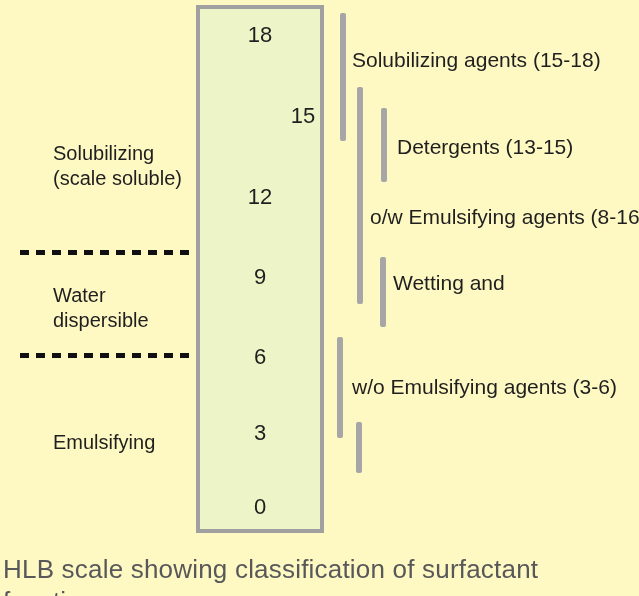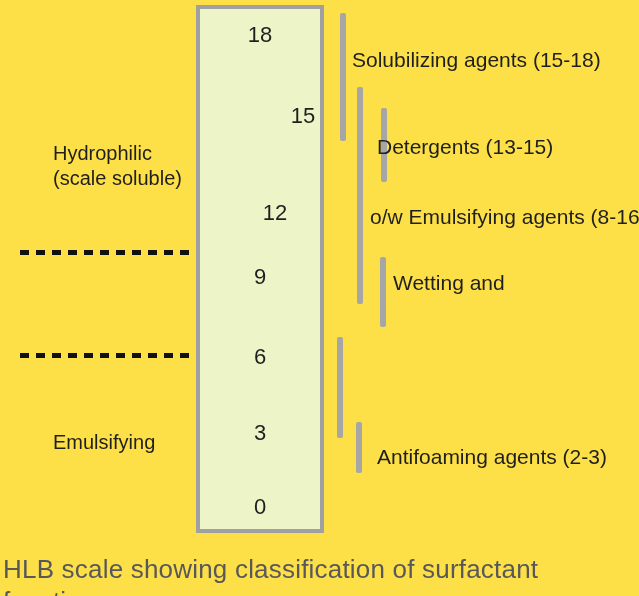--- a/index.html
+++ b/index.html
@@ -5,21 +5,21 @@
   html, body {
     margin: 0;
     padding: 0;
     background: #ffffff;
     font-family: "Liberation Sans", sans-serif;
   }
   .stage {
     position: relative;
     width: 639px;
     height: 596px;
-    background: #fde047;
+    background: #fef9c3;
     overflow: hidden;
   }
   
   .column {
     position: absolute;
     left: 196px;
     top: 5px;
     width: 128px;
     height: 528px;
     box-sizing: border-box;
@@ -30,21 +30,21 @@
     position: absolute;
     left: 196px;
     width: 128px;
     text-align: center;
     font-size: 22px;
     line-height: 24px;
     color: #1f1f1f;
   }
   .tick.t0 { top: 23px; }
   .tick.t1 { top: 104px; margin-left: 43px; }
-  .tick.t2 { top: 201px; margin-left: 15px; }
+  .tick.t2 { top: 185px; }
   .tick.t3 { top: 265px; }
   .tick.t4 { top: 345px; }
   .tick.t5 { top: 421px; }
   .tick.t6 { top: 495px; }
 
   
   .leftlabel {
     position: absolute;
     left: 53px;
     font-size: 20px;
@@ -82,21 +82,21 @@
 
   
   .alabel {
     position: absolute;
     font-size: 21px;
     line-height: 26px;
     color: #1f1f1f;
     white-space: nowrap;
   }
   .alabel.a0 { left: 352px; top: 47px; text-align: right; }
-  .alabel.a1 { left: 377px; top: 134px; }
+  .alabel.a1 { left: 397px; top: 134px; }
   .alabel.a2 { left: 370px; top: 204px; }
   .alabel.a3 { left: 393px; top: 270px; text-align: center; }
   .alabel.a4 { left: 352px; top: 374px; }
   .alabel.a5 { left: 377px; top: 444px; }
 
   .caption {
     position: absolute;
     left: 3px;
     top: 553px;
     width: 634px;
@@ -115,22 +115,26 @@
 
   <div class="tick t0">18</div>
   <div class="tick t1">15</div>
   <div class="tick t2">12</div>
   <div class="tick t3">9</div>
   <div class="tick t4">6</div>
   <div class="tick t5">3</div>
   <div class="tick t6">0</div>
 
   <div class="leftlabel ll0">
-    <div>Hydrophilic</div>
+    <div>Solubilizing</div>
     <div>(scale soluble)</div>
+  </div>
+  <div class="leftlabel ll1">
+    <div>Water</div>
+    <div>dispersible</div>
   </div>
   <div class="leftlabel ll2">
     <div>Emulsifying</div>
   </div>
 
   <div class="dash d0"></div>
   <div class="dash d1"></div>
 
   <div class="bar b0"></div>
   <div class="bar b1"></div>
@@ -138,17 +142,17 @@
   <div class="bar b3"></div>
   <div class="bar b4"></div>
   <div class="bar b5"></div>
 
   <div class="alabel a0">Solubilizing agents (15-18)</div>
   <div class="alabel a1">Detergents (13-15)</div>
   <div class="alabel a2">o/w Emulsifying agents (8-16)</div>
   <div class="alabel a3">
     <div>Wetting and</div>
   </div>
-  <div class="alabel a5">Antifoaming agents (2-3)</div>
+  <div class="alabel a4">w/o Emulsifying agents (3-6)</div>
 
   <div class="caption">HLB scale showing classification of surfactant function</div>
 
 </div>
 
 </body></html>

